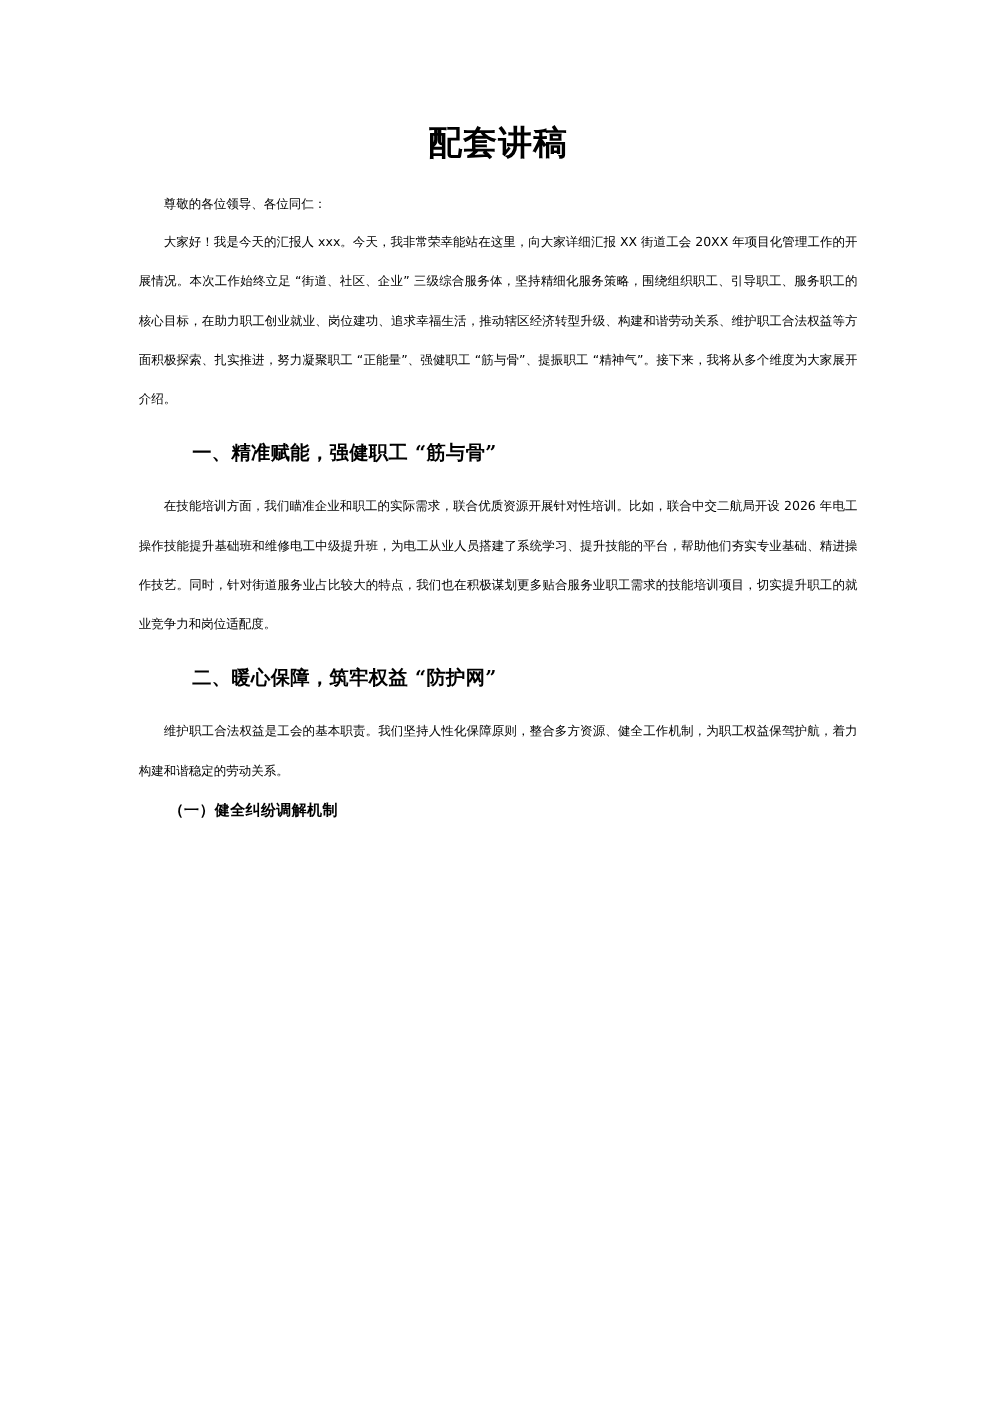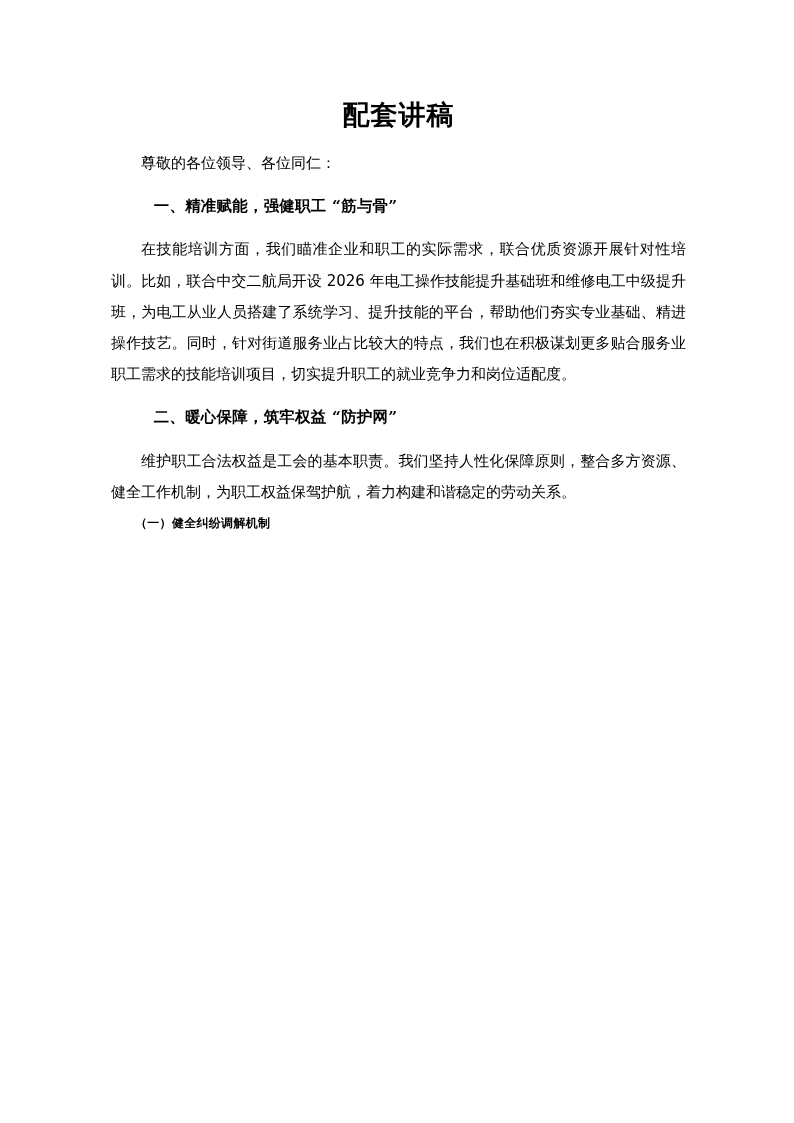--- a/index.html
+++ b/index.html
@@ -37,21 +37,21 @@
     padding-top: 98px;
     padding-bottom: 0;
     line-height: 34px;
     color: #000000;
   }
   .body-block {
     margin-top: 16px;
   }
   p.para {
     margin: 0;
-    font-size: 15px;
+    font-size: 10px;
     line-height: 31.2px;
     text-align: justify;
     text-justify: inter-ideograph;
     text-indent: 2em;
     font-family: "DejaVu Sans", "Liberation Sans", sans-serif;
     color: #000000;
     word-break: break-all;
   }
   p.heading {
     margin: 12px;
@@ -79,20 +79,21 @@
 
 <div class="page">
   <div class="content">
 
     <h1 class="doc-title">配套讲稿</h1>
 
     <div class="body-block">
 
       <p class="para">尊敬的各位领导、各位同仁：</p>
 
+      <p class="para">大家好！我是今天的汇报人 xxx。今天，我非常荣幸能站在这里，向大家详细汇报 XX 街道工会 20XX 年项目化管理工作的开展情况。本次工作始终立足 “街道、社区、企业” 三级综合服务体，坚持精细化服务策略，围绕组织职工、引导职工、服务职工的核心目标，在助力职工创业就业、岗位建功、追求幸福生活，推动辖区经济转型升级、构建和谐劳动关系、维护职工合法权益等方面积极探索、扎实推进，努力凝聚职工 “正能量”、强健职工 “筋与骨”、提振职工 “精神气”。接下来，我将从多个维度为大家展开介绍。</p>
 
       <p class="heading">一、精准赋能，强健职工 “筋与骨”</p>
 
 
       <p class="para">在技能培训方面，我们瞄准企业和职工的实际需求，联合优质资源开展针对性培训。比如，联合中交二航局开设 2026 年电工操作技能提升基础班和维修电工中级提升班，为电工从业人员搭建了系统学习、提升技能的平台，帮助他们夯实专业基础、精进操作技艺。同时，针对街道服务业占比较大的特点，我们也在积极谋划更多贴合服务业职工需求的技能培训项目，切实提升职工的就业竞争力和岗位适配度。</p>
 
 
       <p class="heading">二、暖心保障，筑牢权益 “防护网”</p>
 
       <p class="para">维护职工合法权益是工会的基本职责。我们坚持人性化保障原则，整合多方资源、健全工作机制，为职工权益保驾护航，着力构建和谐稳定的劳动关系。</p>

